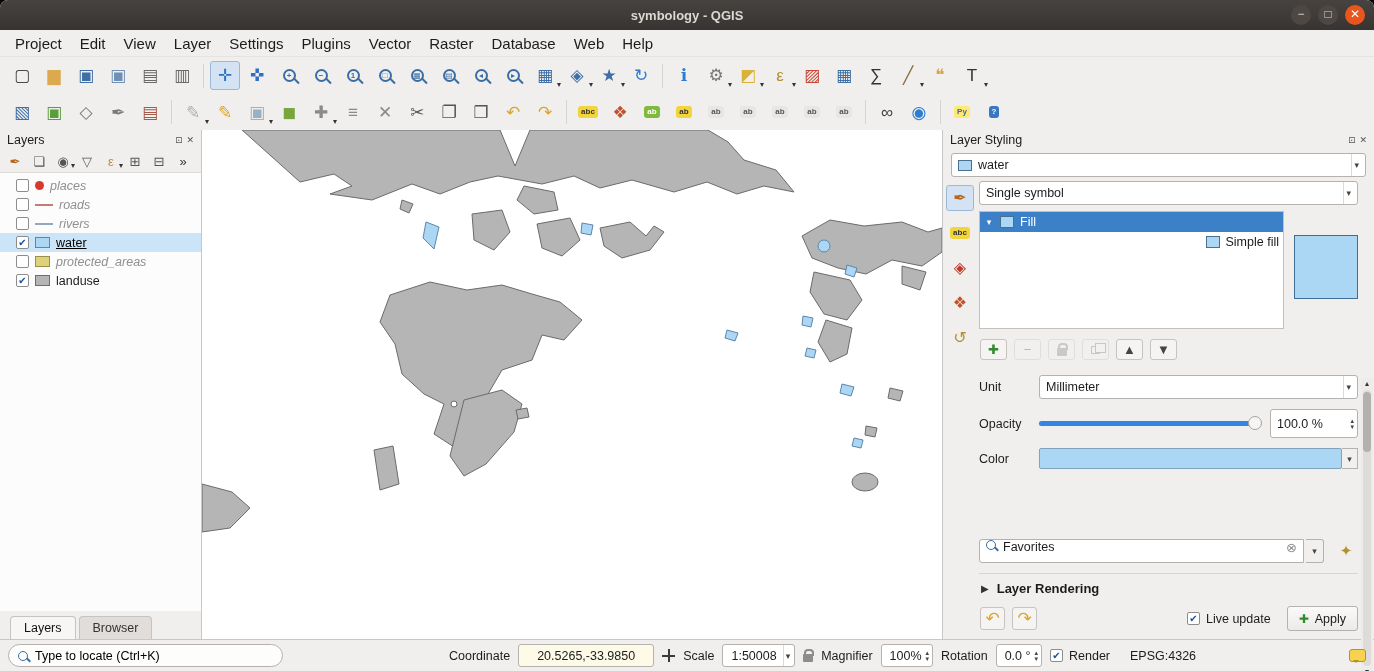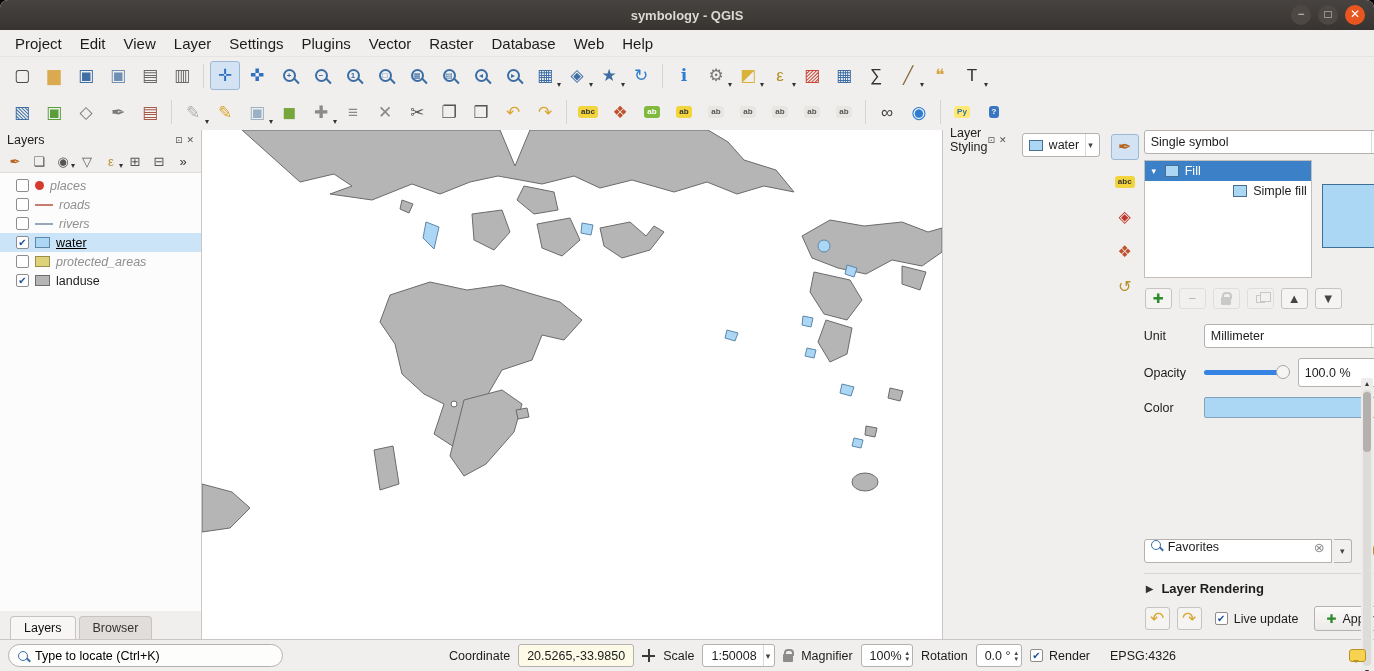--- a/index.html
+++ b/index.html
@@ -71,21 +71,21 @@
          border-radius:4px 4px 0 0; background:#e0ddda; color:#333; }
   .tab.active { background:#f7f6f5; color:#111; }
 
   
   .map { flex:1; background:#fff; position:relative; min-width:0; }
   .map svg { display:block; width:100%; height:100%; }
   .land { fill:var(--landuse-fill); stroke:var(--landuse-stroke); stroke-width:1; stroke-linejoin:round; }
   .water-shape { fill:var(--water-fill); stroke:var(--water-stroke); stroke-width:1; stroke-linejoin:round; }
 
   
-  .styling-panel { width:432px; flex:0 0 432px; display:flex; 
+  .styling-panel { width:432px; flex:0 0 432px; display:flex; flex-direction:column;
                    background:#f0efee; border-left:1px solid #c9c6c3; position:relative; }
   .combo { height:24px; border:1px solid #b4b1ae; border-radius:3px; background:#fff;
            display:flex; align-items:center; padding:0 4px 0 6px; font-size:12.5px; color:#1c1c1c; gap:6px; }
   .combo-text { flex:1; white-space:nowrap; overflow:hidden; }
   .combo-arrow { font-size:9px; color:#444; padding:0 2px; border-left:1px solid #dcdad7; align-self:stretch;
                  display:flex; align-items:center; }
   .layer-combo { margin:3px 8px 4px 8px; }
   .mini-swatch { width:14px; height:11px; background:var(--water-fill); border:1px solid #49708e; flex:0 0 14px; }
   .styling-body { flex:1; display:flex; min-height:0; }
   .strip { width:34px; flex:0 0 34px; display:flex; flex-direction:column; align-items:center;
@@ -155,21 +155,21 @@
                 border:1px solid #888; background:#f5f5f5; }
 
   
   .statusbar { height:32px; flex:0 0 32px; display:flex; align-items:center; gap:8px; padding:0 8px;
                background:#f0efee; border-top:1px solid #c9c6c3; font-size:12.5px; color:#1c1c1c; }
   .locate { width:275px; flex:0 0 275px; height:23px; border:1px solid #b4b1ae; border-radius:12px;
             background:#fdfdfc; display:flex; align-items:center; padding:0 9px; gap:7px; color:#000000; }
   .sb-gap { width:150px; flex:0 1 150px; }
   .sb-label { white-space:nowrap; }
   .sb-input { height:23px; border:1px solid #b4b1ae; border-radius:3px; background:#fdfbe8;
-              display:flex; align-items:center; justify-content:center; padding:0 8px; white-space:nowrap; }
+              display:flex; align-items:center; justify-content:center; padding:0 18px; white-space:nowrap; }
   .sb-combo { height:23px; border:1px solid #b4b1ae; border-radius:3px; background:#fff;
               display:flex; align-items:center; gap:6px; padding:0 2px 0 8px; white-space:nowrap; }
   .sb-spin { height:23px; border:1px solid #b4b1ae; border-radius:3px; background:#fff;
              display:flex; align-items:center; gap:4px; padding:0 3px 0 8px; white-space:nowrap; }
   .cross { width:13px; height:13px; position:relative; display:inline-block; }
   .cross::before { content:""; position:absolute; left:0; right:0; top:6px; height:2px; background:#3a3a3a; }
   .cross::after  { content:""; position:absolute; top:0; bottom:0; left:6px; width:2px; background:#3a3a3a; }
   .crs { margin-left:12px; }
   .bubble { margin-left:auto; width:17px; height:13px; background:#f6d250; border:1px solid #b8941f;
             border-radius:3px; position:relative; display:inline-block; }

